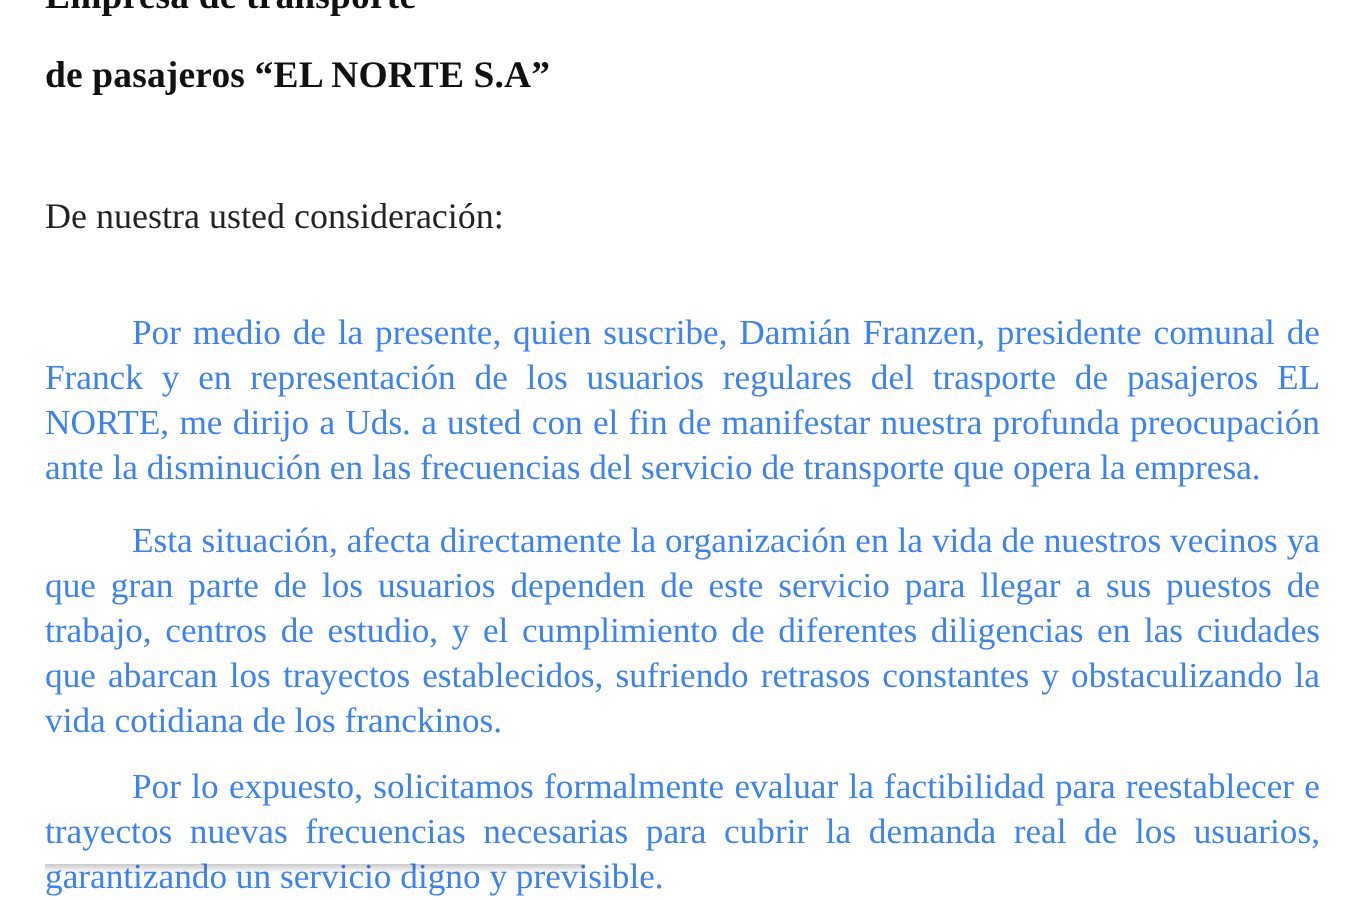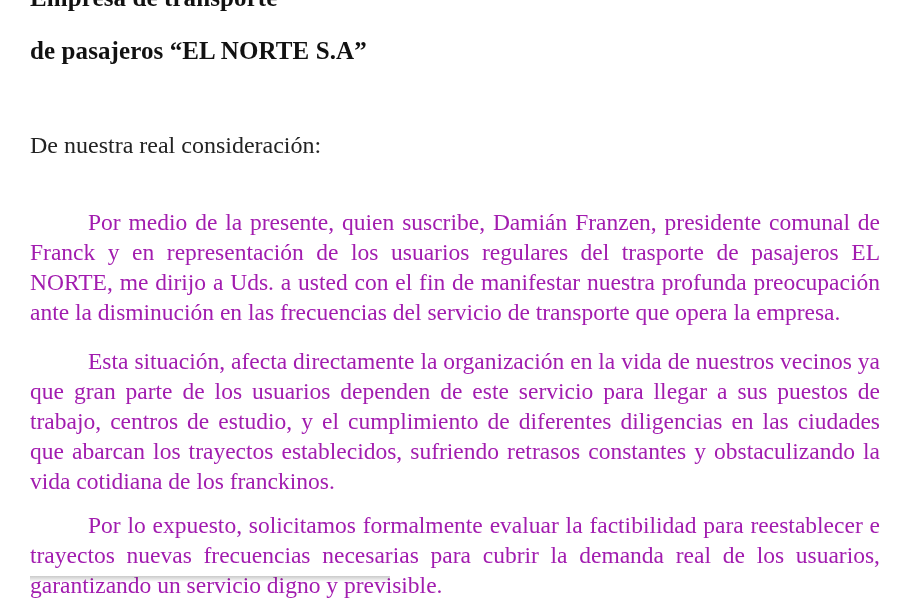--- a/index.html
+++ b/index.html
@@ -61,21 +61,21 @@
   
   .body-para {
     position: absolute;
     left: 0;
     width: 850px;
     font-size: 23.5px;
     line-height: 30.2px;
     text-align: justify;
     text-justify: inter-word;
     text-indent: 58px;
-    color: #a21caf;
+    color: #3b82f6;
     hyphens: none;
   }
 
   .body-para.p1 { top: 183px; }
   .body-para.p2 { top: 322px; }
   .body-para.p3 { top: 486px; }
 
   
   .bottom-clip {
     position: absolute;
@@ -92,21 +92,21 @@
 
 <div class="page">
 
   <div class="content">
 
     <div class="heading-block">
       <div class="heading-line first">Empresa de transporte</div>
       <div class="heading-line second">de pasajeros “EL NORTE S.A”</div>
     </div>
 
-    <div class="salutation">De nuestra real consideración:</div>
+    <div class="salutation">De nuestra usted consideración:</div>
 
     <p class="body-para p1">Por medio de la presente, quien suscribe, Damián Franzen, presidente comunal de Franck y en representación de los usuarios regulares del trasporte de pasajeros EL NORTE, me dirijo a Uds. a usted con el fin de manifestar nuestra profunda preocupación ante la disminución en las frecuencias del servicio de transporte que opera la empresa.</p>
 
     <p class="body-para p2">Esta situación, afecta directamente la organización en la vida de nuestros vecinos ya que gran parte de los usuarios dependen de este servicio para llegar a sus puestos de trabajo, centros de estudio, y el cumplimiento de diferentes diligencias en las ciudades que abarcan los trayectos establecidos, sufriendo retrasos constantes y obstaculizando la vida cotidiana de los franckinos.</p>
 
     <p class="body-para p3">Por lo expuesto, solicitamos formalmente evaluar la factibilidad para reestablecer e trayectos nuevas frecuencias necesarias para cubrir la demanda real de los usuarios, garantizando un servicio digno y previsible.</p>
 
   </div>
 
   <div class="bottom-clip"></div>

